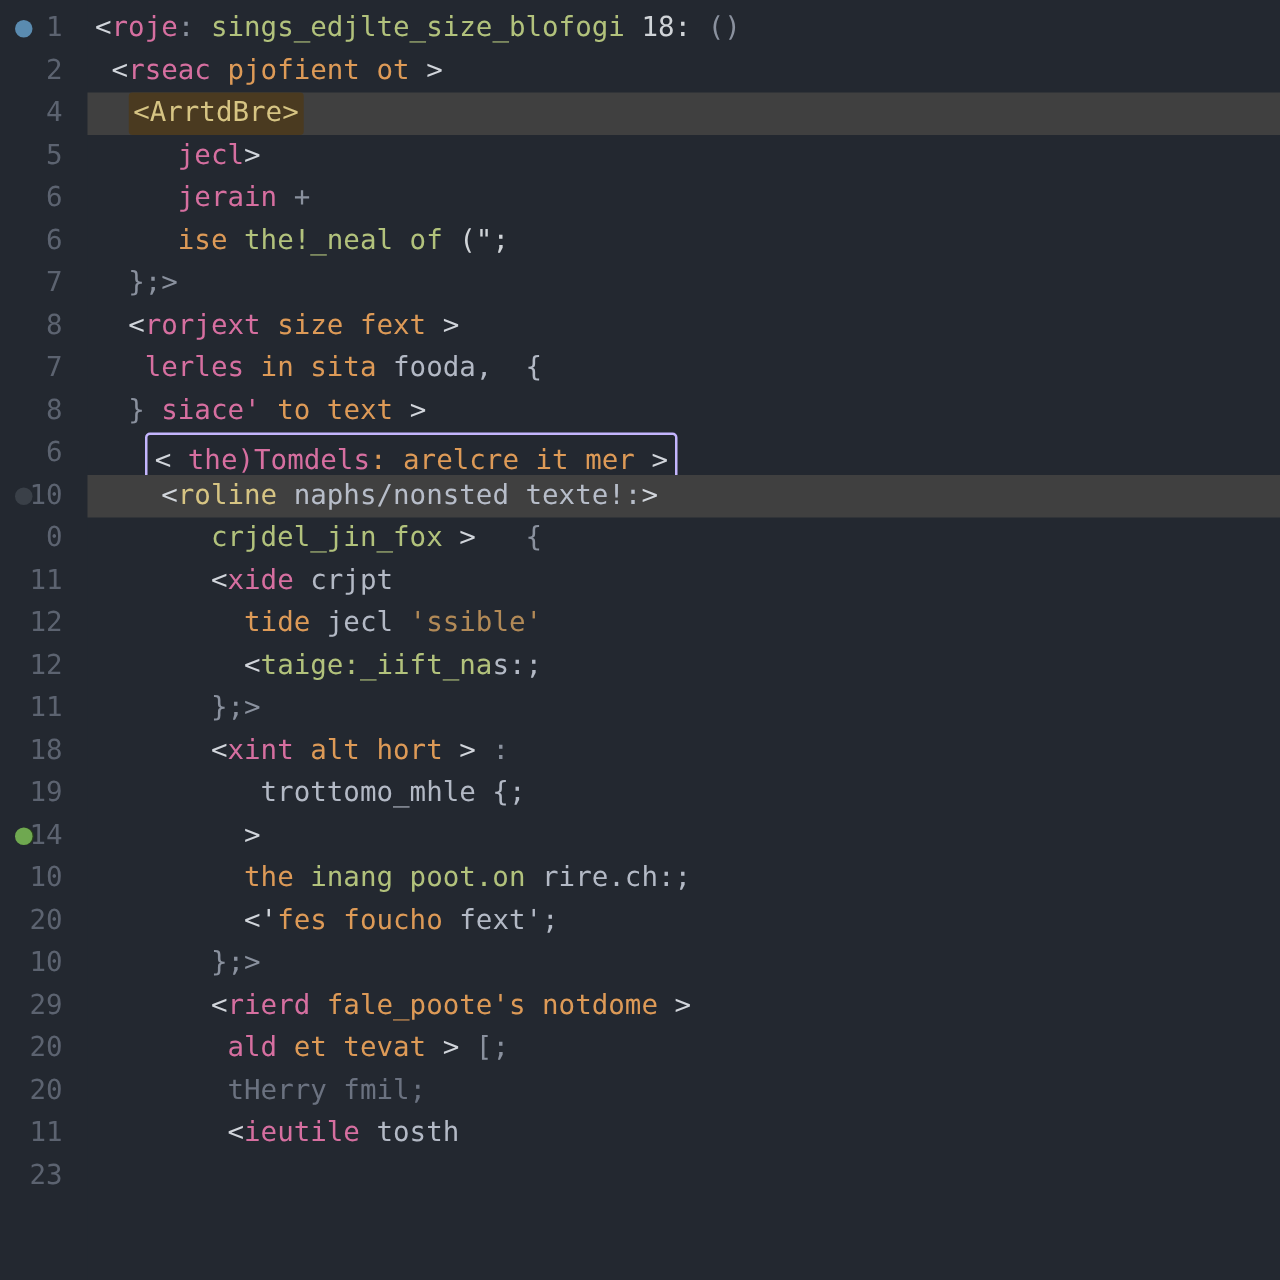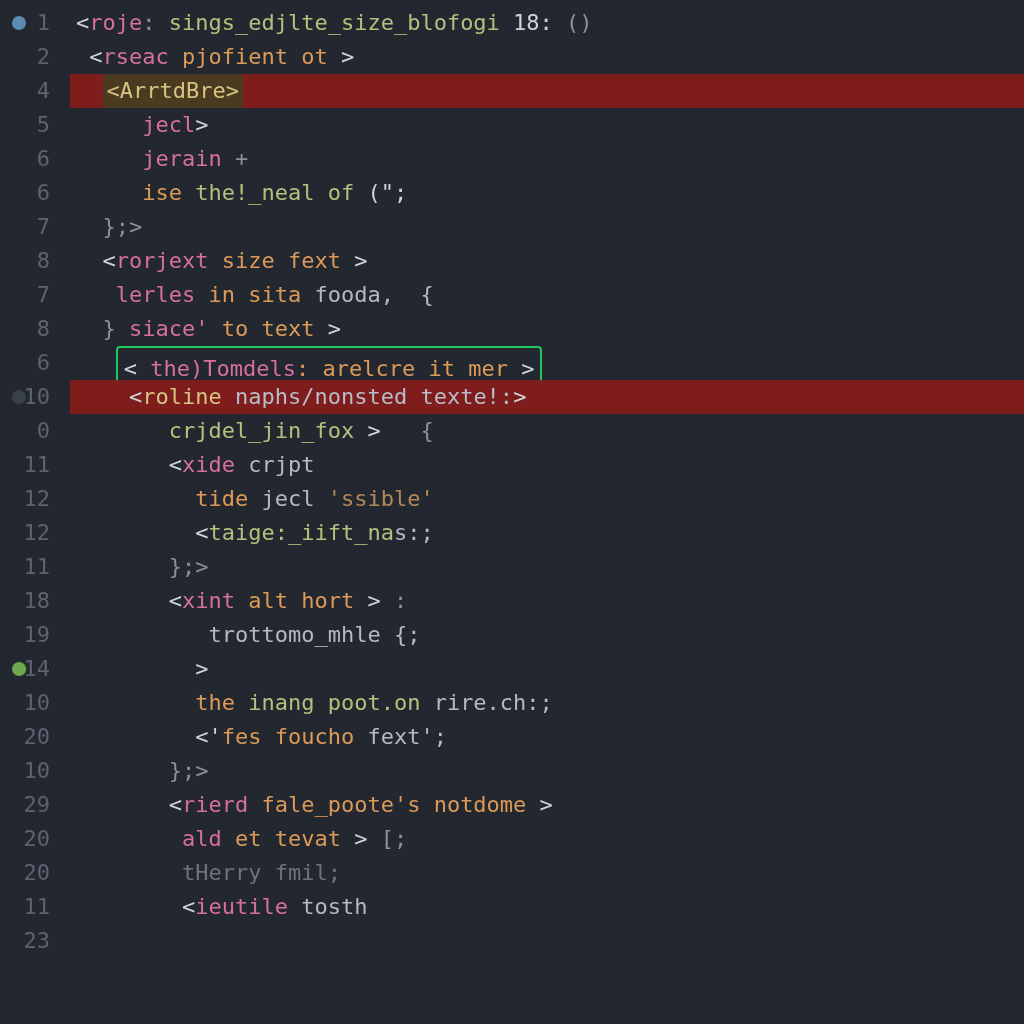--- a/index.html
+++ b/index.html
@@ -44,30 +44,30 @@
   position: relative;
 }
 .code-line {
   height: 34px;
   line-height: 34px;
   white-space: pre;
   padding-left: 6px;
   position: relative;
 }
 .hl {
-  background: #7f1d1d;
+  background: #404040;
 }
 .hl .hl-tag {
   display: inline-block;
   background: #4a3a20;
   border-radius: 3px;
   padding: 0 4px;
 }
 .red-box {
-  border: 2px solid #22c55e;
+  border: 2px solid #c4b5fd;
   border-radius: 4px;
   display: inline-block;
   padding: 4px 6px;
 }
 .s-tag    { color: #d1d5db; }
 .s-kw     { color: #d66fa0; }
 .s-kw2    { color: #dd9a57; }
 .s-func   { color: #b2c27c; }
 .s-lit    { color: #d0d4d8; margin-top: 40px; }
 .s-str    { color: #b28a57; text-align: center; }

